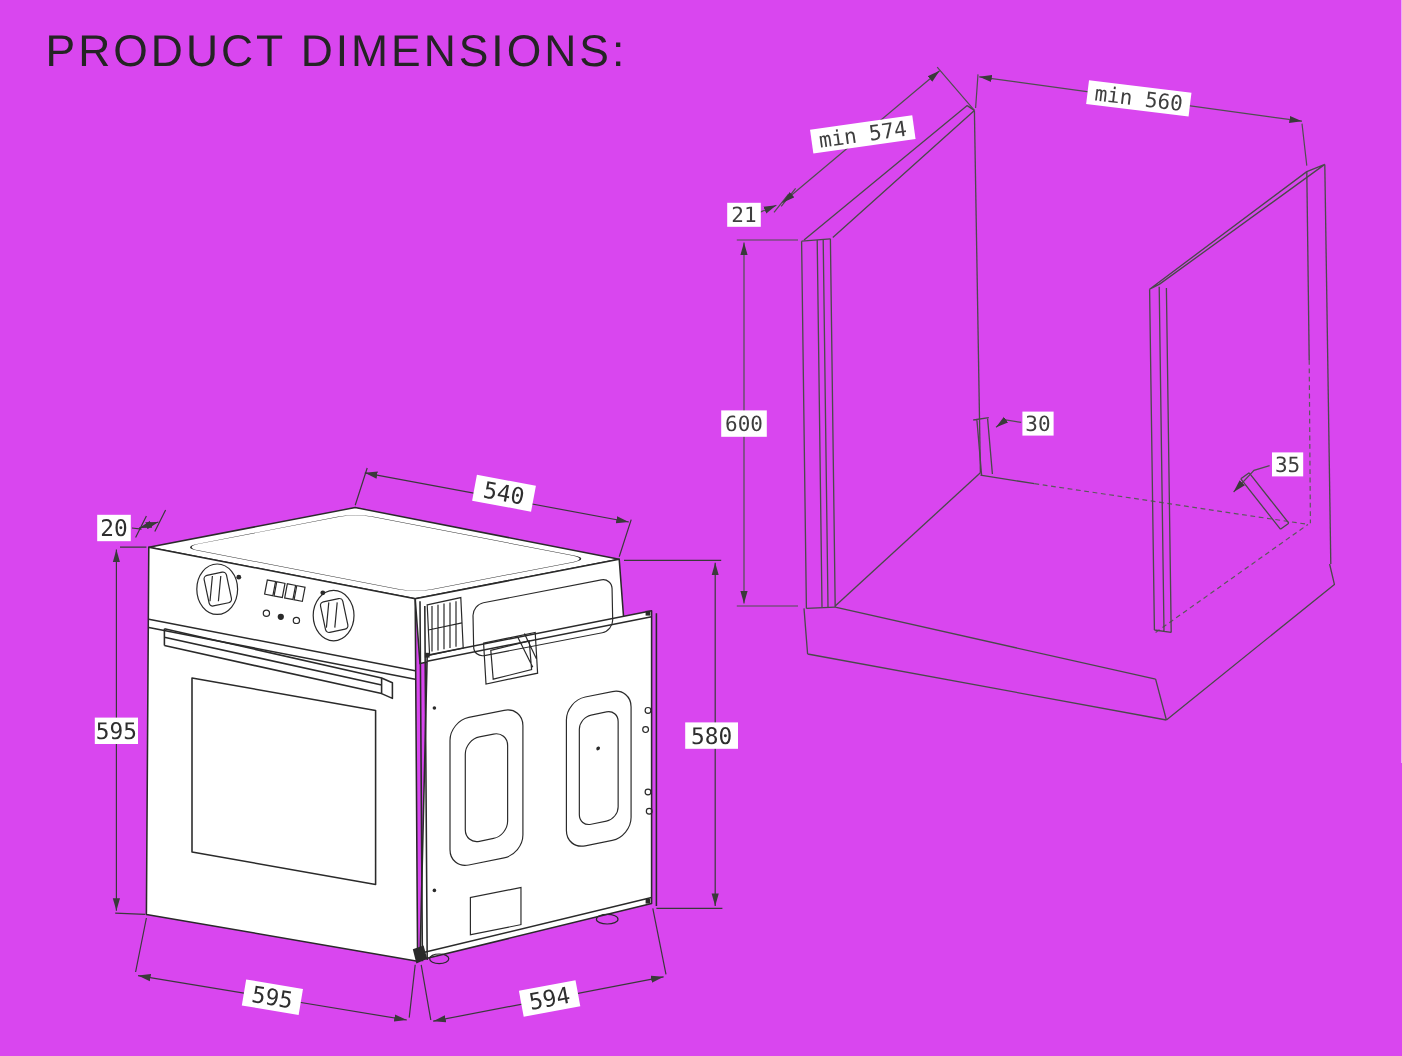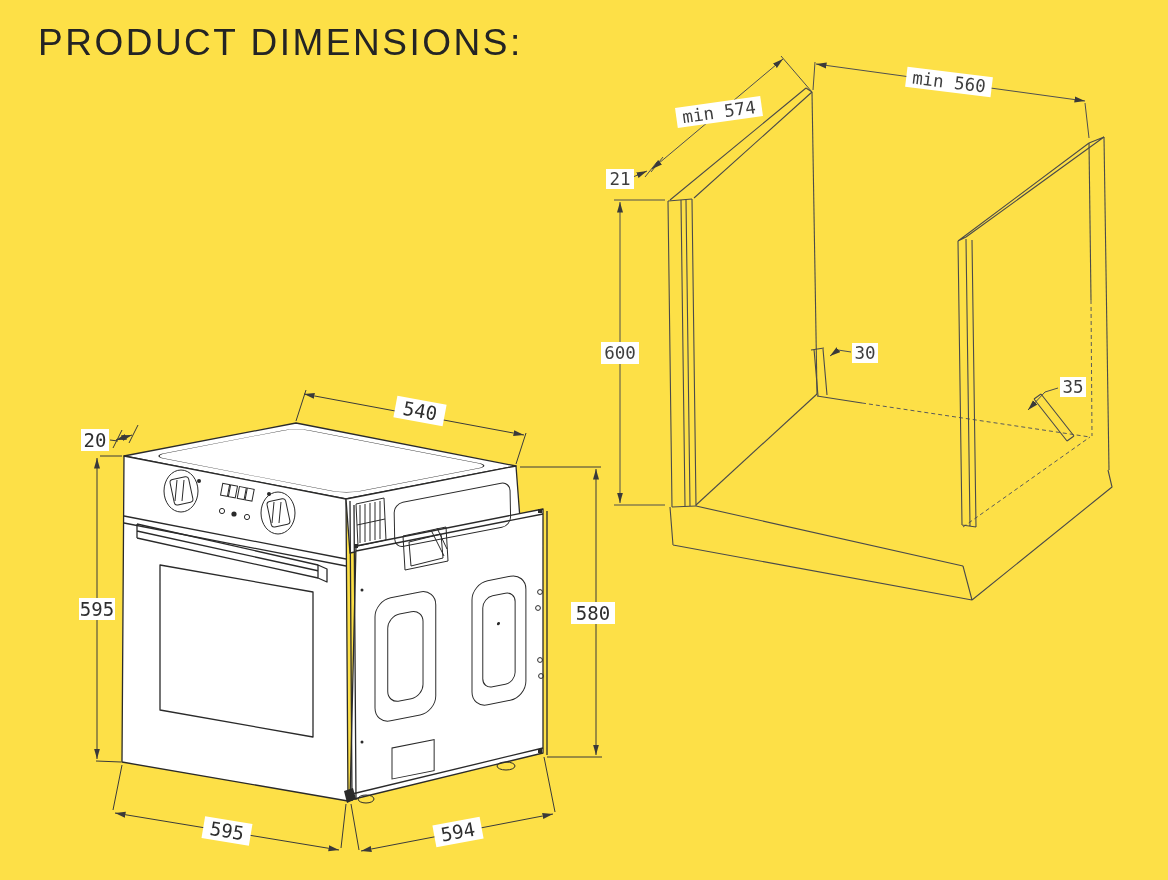--- a/index.html
+++ b/index.html
@@ -1,16 +1,16 @@
 <!DOCTYPE html>
 <html><head>
 <meta charset="utf-8">
 <style>
   html,body{margin:0;padding:0;background:#ffffff;}
-  #stage{position:relative;width:1168px;height:880px;background:#fde047;overflow:hidden;
+  #stage{position:relative;width:1168px;height:880px;background:#d946ef;overflow:hidden;
          font-family:"Liberation Sans", sans-serif;}
   #page-title{position:absolute;left:38px;top:22px;font-size:37px;font-weight:400;
               letter-spacing:2.5px;color:#242424;font-family:"Liberation Sans", sans-serif;}
   svg{position:absolute;left:0;top:0;}
   .ovn{stroke:#2a2a2a;stroke-width:1.3;fill:none;stroke-linejoin:round;}
   .ovnf{stroke:#2a2a2a;stroke-width:1.3;fill:#ffffff;stroke-linejoin:round;}
   .ovnt{stroke:#2a2a2a;stroke-width:1;fill:none;}
   .fill{fill:#2a2a2a;stroke:none;}
   .cab{stroke:#4a4a4a;stroke-width:1.1;fill:none;stroke-linejoin:round;}
   .cabd{stroke:#5a5a5a;stroke-width:1;fill:none;stroke-dasharray:4 3;}

